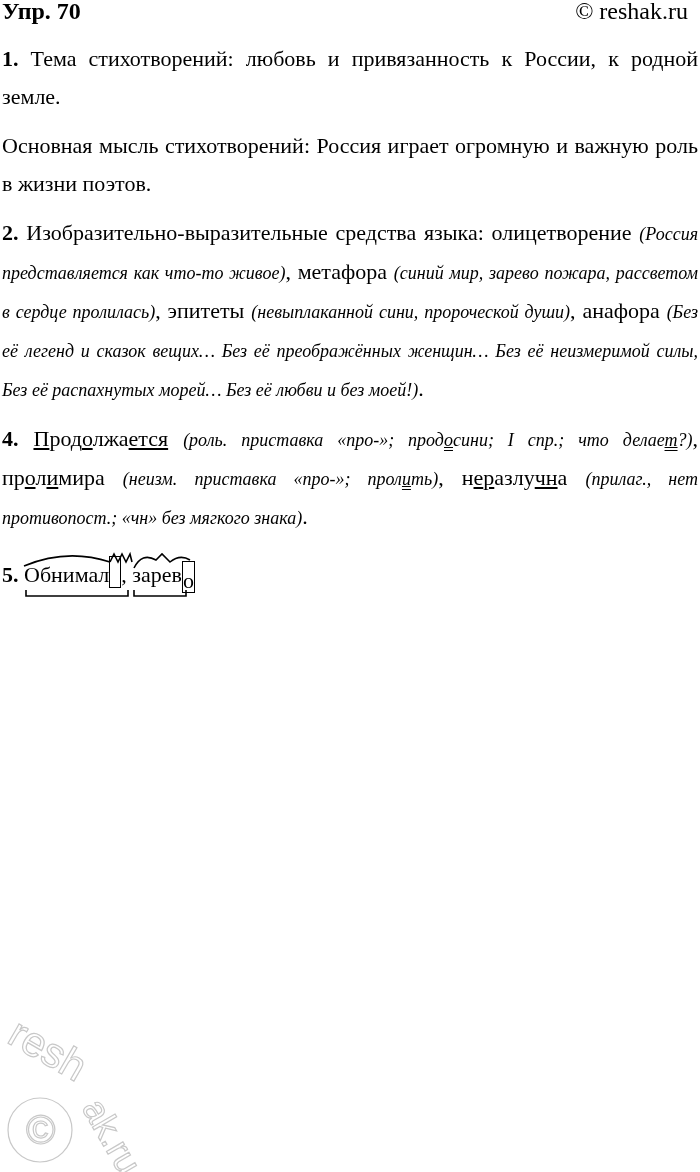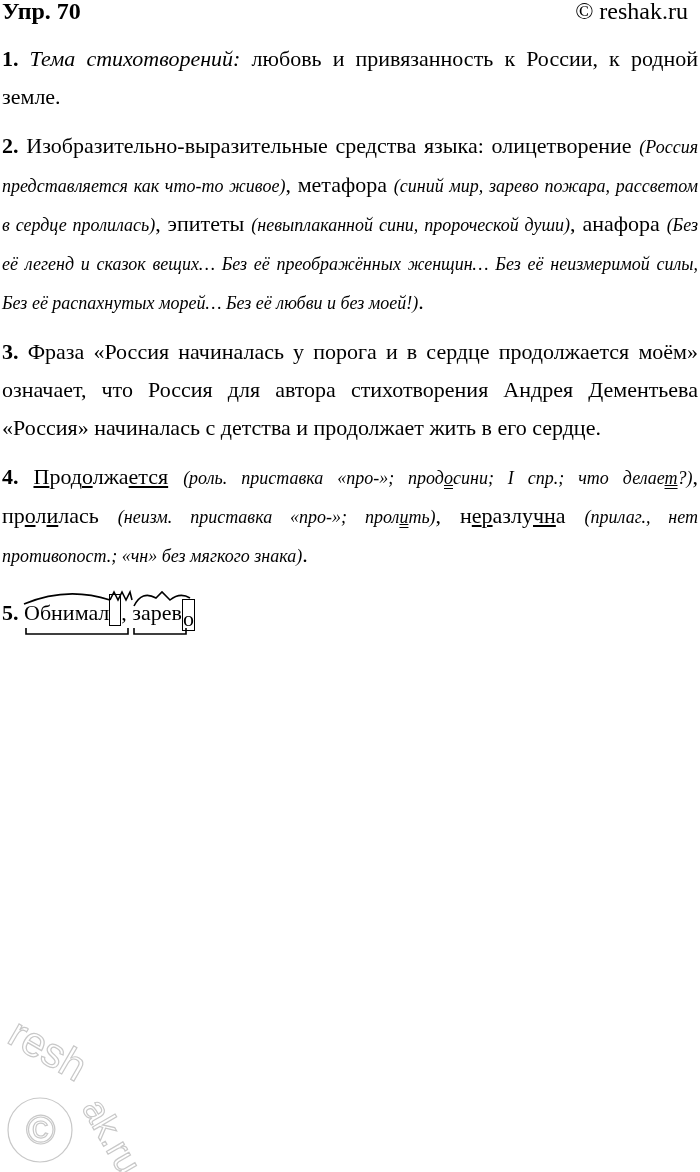--- a/index.html
+++ b/index.html
@@ -4,21 +4,21 @@
 <style>
   html, body { margin:0; padding:0; background:#ffffff; }
   body { width:700px; height:1172px; overflow:hidden; position:relative;
          font-family:"Liberation Serif", serif; color:#000; }
   .header { position:absolute; top:0; left:0; width:692px; height:30px; }
   .ex-title { position:absolute; left:2px; top:-2px; font-weight:bold; font-size:24px; }
   .copyright { position:absolute; right:4px; top:-2px; font-size:24px; }
   .content { position:absolute; top:40px; left:2px; width:696px; }
   p { margin:0 0 11px 0; font-size:22px; line-height:38px; text-align:justify; }
   .num { font-weight:bold; }
-  .it { font-style:italic; }
+  .it { }
   .sm { font-style:italic; font-size:18px; }
   .u1 { text-decoration:underline; }
   .u2 { text-decoration:underline double; }
   .morph { display:inline-block; position:relative; }
   .root-arc { position:absolute; left:0; top:-8px; }
   .box { display:inline-block; border:1.5px solid #000; height:30px; vertical-align:-6px; }
   .watermark { position:absolute; left:0; top:1020px; width:160px; height:152px; pointer-events:none; }
 </style>
 </head>
 <body>
@@ -28,35 +28,35 @@
   <span class="copyright">© reshak.ru</span>
 </div>
 
 <div class="content">
 
   <p>
     <span class="num">1.</span>
     <span class="it">Тема стихотворений:</span><span> любовь и привязанность к России, к родной земле.</span>
   </p>
 
+  <p>
+    <span class="it">Основная мысль стихотворений:</span><span> Россия играет огромную и важную роль в жизни поэтов.</span>
+  </p>
 
   <p>
     <span class="num">2.</span><span> Изобразительно-выразительные средства языка: олицетворение </span><span class="sm">(Россия представляется как что-то живое)</span><span>, метафора </span><span class="sm">(синий мир, зарево пожара, рассветом в сердце пролилась)</span><span>, эпитеты </span><span class="sm">(невыплаканной сини, пророческой души)</span><span>, анафора </span><span class="sm">(Без её легенд и сказок вещих… Без её преображённых женщин… Без её неизмеримой силы, Без её распахнутых морей… Без её любви и без моей!)</span><span>.</span>
   </p>
 
 
-  <p>
-    <span class="num">3.</span><span> Фраза «Россия начиналась у порога и в сердце продолжается моём» означает, что Россия для автора стихотворения Андрея Дементьева «Россия» начиналась с детства и продолжает жить в его сердце.</span>
-  </p>
 
 
   <p>
     <span class="num">4.</span>
     <span><span class="u1">П</span><span>р</span><span>од</span><span class="u1">о</span><span>лжа</span><span class="u1">ется</span></span>
-    <span class="sm"><span>(роль. приставка «про-»; прод</span><span class="u2">о</span><span>сини; I спр.; что делае</span><span class="u2">т</span><span>?)</span></span><span>, </span><span><span>пр</span><span class="u1">о</span><span>л</span><span class="u1">и</span><span>лась</span></span>
+    <span class="sm"><span>(роль. приставка «про-»; прод</span><span class="u2">о</span><span>сини; I спр.; что делае</span><span class="u2">т</span><span>?)</span></span><span>, </span><span><span>пр</span><span class="u1">о</span><span>л</span><span class="u1">и</span><span>мира</span></span>
     <span class="sm"><span>(неизм. приставка «про-»; прол</span><span class="u2">и</span><span>ть)</span></span><span>, </span><span><span>н</span><span class="u1">е</span><span class="u1">р</span><span>азлу</span><span class="u1">чн</span><span>а</span></span>
     <span class="sm">(прилаг., нет противопост.; «чн» без мягкого знака)</span><span>.</span>
   </p>
 
   <p style="margin-top:19px;">
     <span class="num">5.</span>
     <span class="morph">
       <svg class="root-arc" width="120" height="48" viewBox="0 0 120 48" style="left:-2px;top:-6px;">
         <path d="M2 16 Q45 -2 88 12" stroke="#000" stroke-width="1.6" fill="none"></path>
         <path d="M88 12 L92 4 L96 12 L100 4 L104 12 L108 4 L110 12" stroke="#000" stroke-width="1.6" fill="none"></path>

